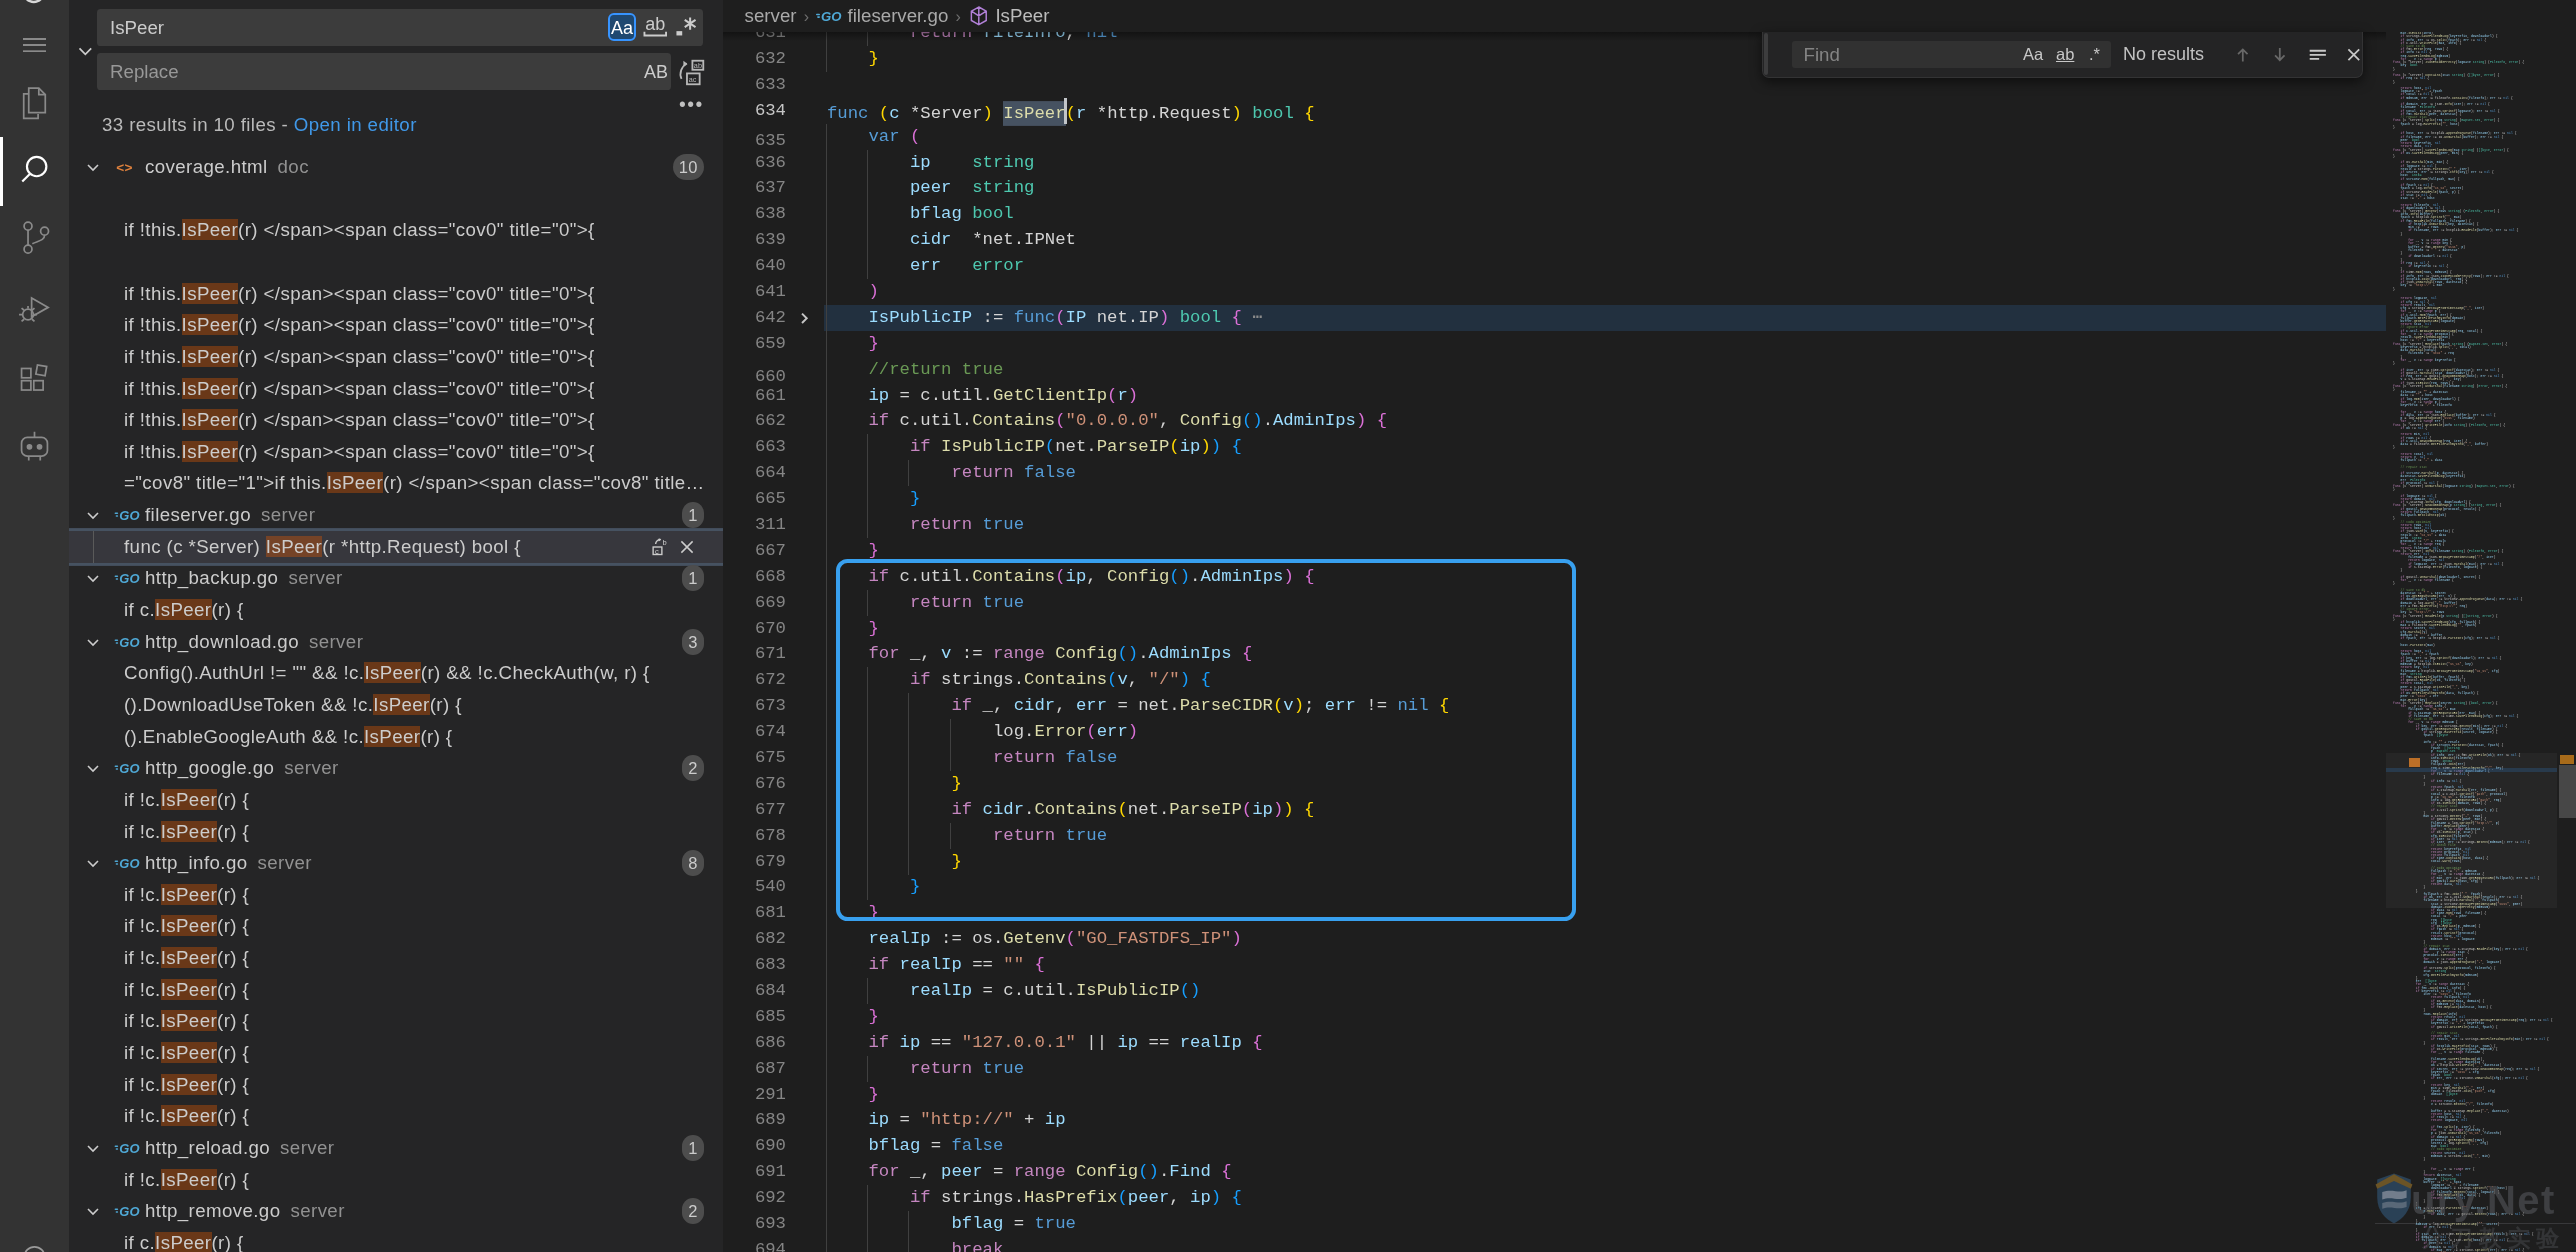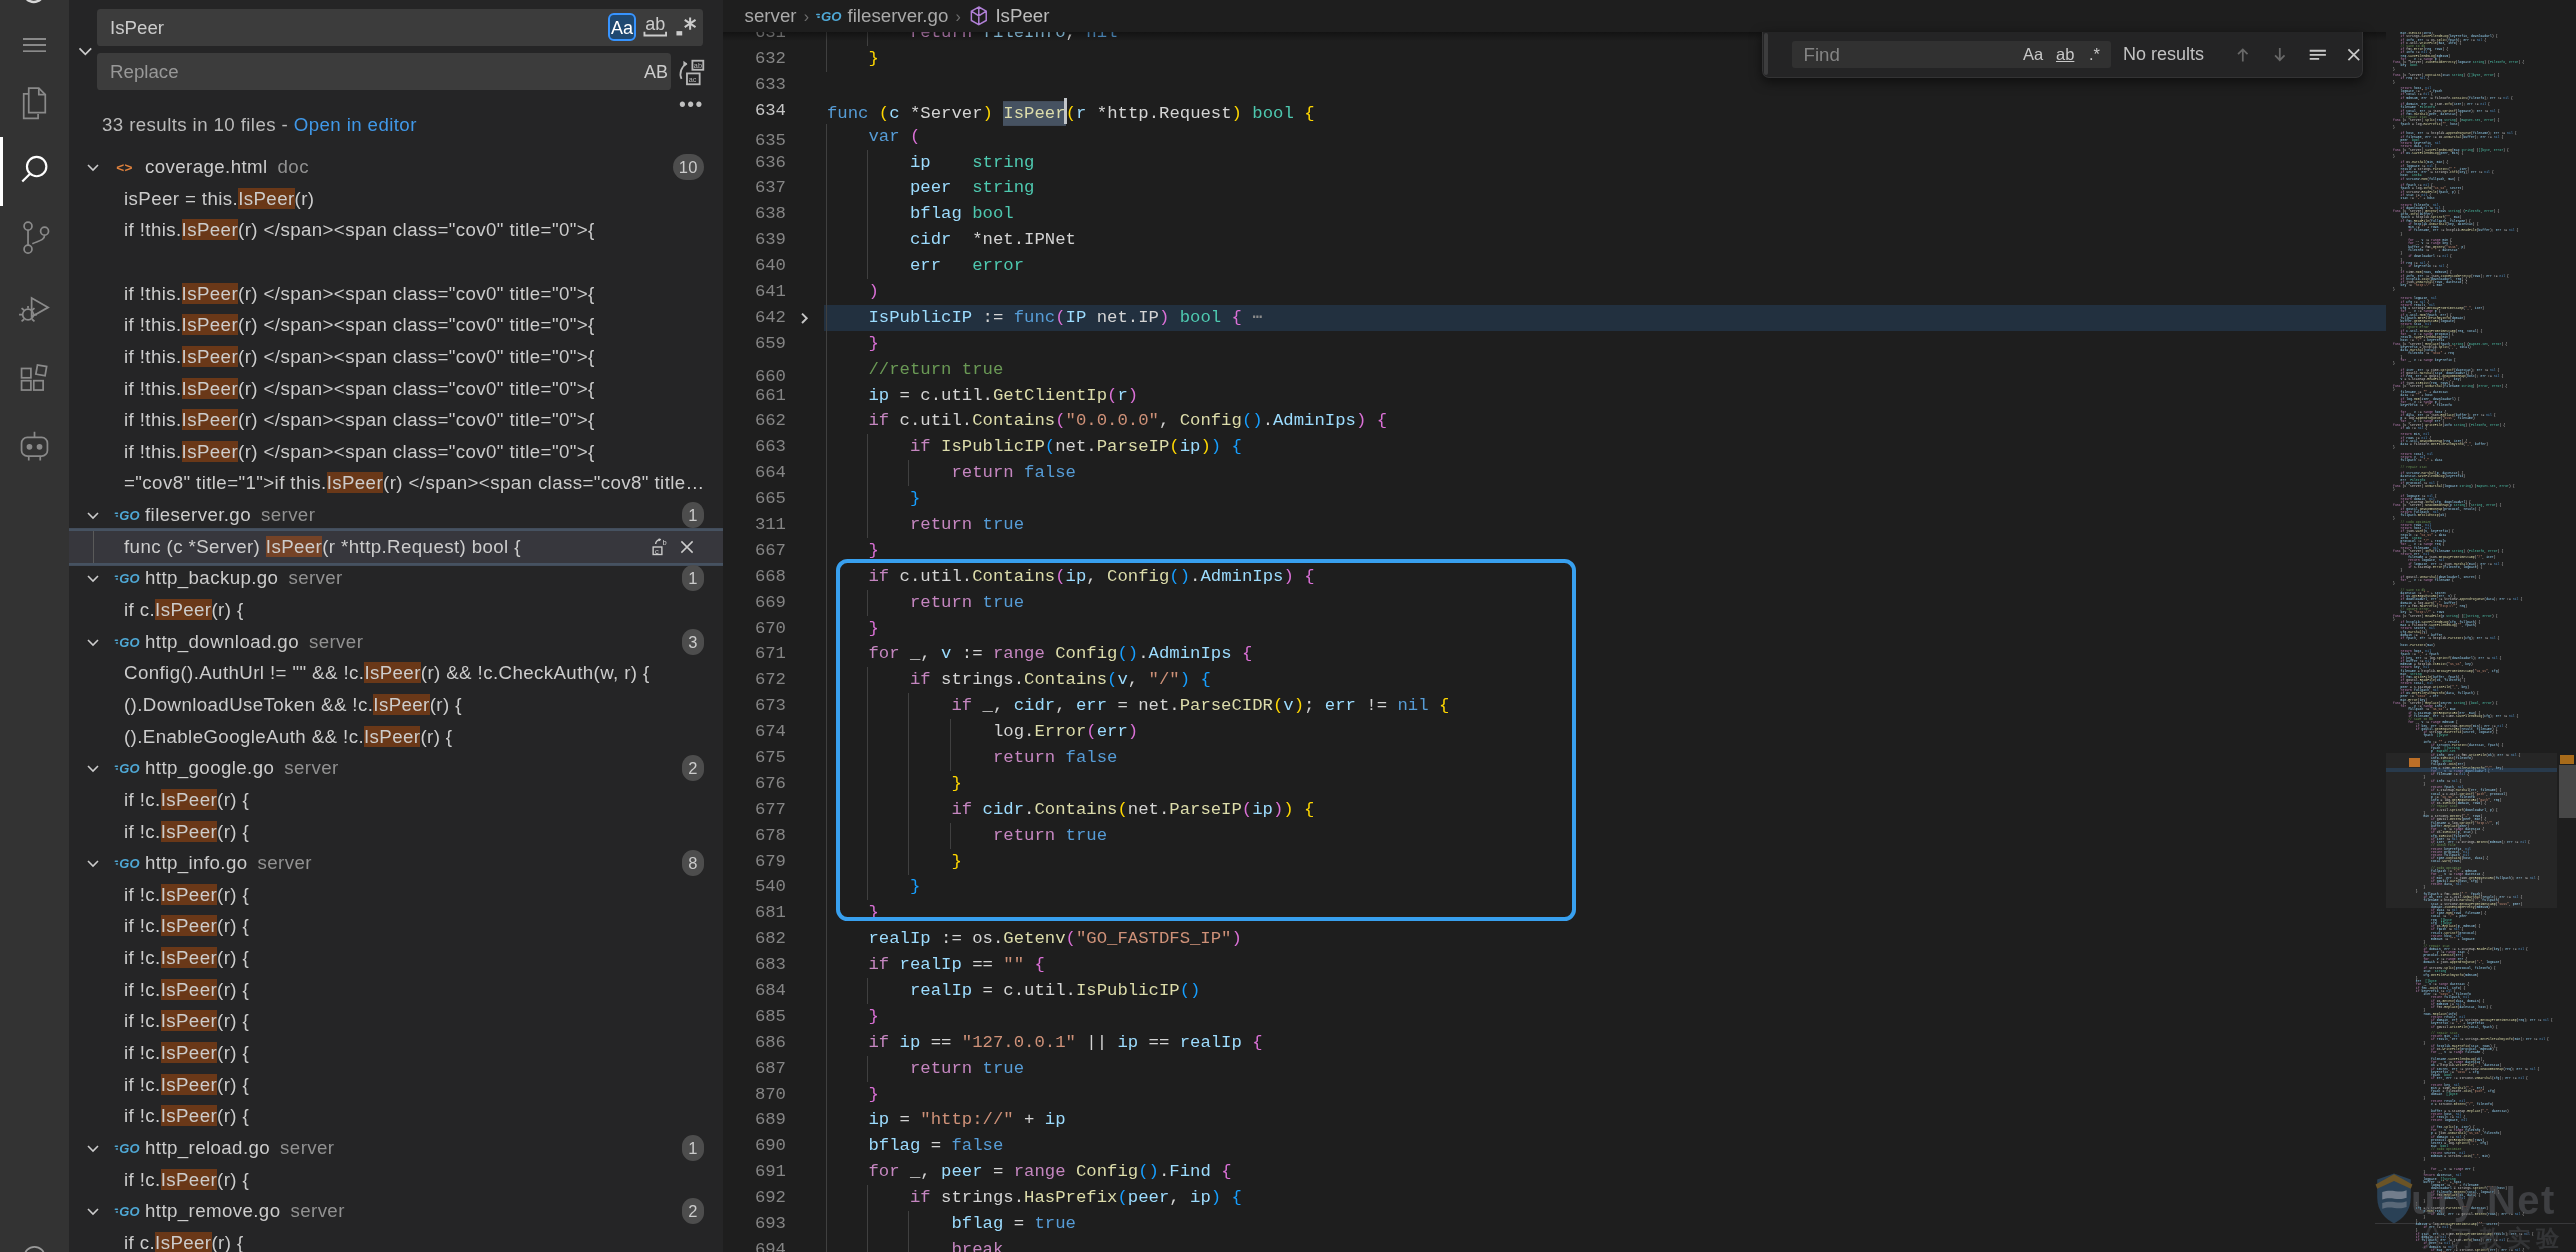--- a/index.html
+++ b/index.html
@@ -244,21 +244,21 @@
 <div class="ln" style="top:952px">683</div>
 <div class="cl" style="top:952px"><span class="w">    </span><span class="p">if</span><span class="w"> </span><span class="b">realIp</span><span class="w"> == </span><span class="s">""</span><span class="w"> </span><span class="g2">{</span></div>
 <div class="ln" style="top:978px">684</div>
 <div class="cl" style="top:978px"><span class="w">        </span><span class="b">realIp</span><span class="w"> = c.util.</span><span class="f">IsPublicIP</span><span class="g3">()</span></div>
 <div class="ln" style="top:1004px">685</div>
 <div class="cl" style="top:1004px"><span class="g2">    }</span></div>
 <div class="ln" style="top:1030px">686</div>
 <div class="cl" style="top:1030px"><span class="w">    </span><span class="p">if</span><span class="w"> </span><span class="b">ip</span><span class="w"> == </span><span class="s">"127.0.0.1"</span><span class="w"> || </span><span class="b">ip</span><span class="w"> == </span><span class="b">realIp</span><span class="w"> </span><span class="g2">{</span></div>
 <div class="ln" style="top:1056px">687</div>
 <div class="cl" style="top:1056px"><span class="w">        </span><span class="p">return</span><span class="w"> </span><span class="k">true</span></div>
-<div class="ln" style="top:1082px">870</div>
+<div class="ln" style="top:1082px">291</div>
 <div class="cl" style="top:1082px"><span class="g2">    }</span></div>
 <div class="ln" style="top:1107px">689</div>
 <div class="cl" style="top:1107px"><span class="w">    </span><span class="b">ip</span><span class="w"> = </span><span class="s">"http://"</span><span class="w"> + </span><span class="b">ip</span></div>
 <div class="ln" style="top:1133px">690</div>
 <div class="cl" style="top:1133px"><span class="w">    </span><span class="b">bflag</span><span class="w"> = </span><span class="k">false</span></div>
 <div class="ln" style="top:1159px">691</div>
 <div class="cl" style="top:1159px"><span class="w">    </span><span class="p">for</span><span class="w"> _, </span><span class="b">peer</span><span class="w"> = </span><span class="p">range</span><span class="w"> </span><span class="f">Config</span><span class="g3">()</span><span class="w">.</span><span class="b">Find</span><span class="w"> </span><span class="g2">{</span></div>
 <div class="ln" style="top:1185px">692</div>
 <div class="cl" style="top:1185px"><span class="w">        </span><span class="p">if</span><span class="w"> strings.</span><span class="f">HasPrefix</span><span class="g3">(</span><span class="b">peer</span><span class="w">, </span><span class="b">ip</span><span class="g3">)</span><span class="w"> </span><span class="g3">{</span></div>
 <div class="ln" style="top:1211px">693</div>
@@ -346,23 +346,20 @@
   <div id="resline">33 results in 10 files - <a>Open in editor</a></div>
   <div class="trow" style="top:151px">
         <svg class="chev" viewBox="0 0 16 16">
           <path d="M3 6l5 5 5-5" fill="none" stroke="#cccccc" stroke-width="1.6"></path>
         </svg>
         <span class="fico"><svg width="23" height="23" viewBox="0 0 32 32" style="font-size:26px">
             <text x="3" y="23" font-family="Liberation Sans" font-weight="bold" font-size="19" fill="#e0823d">&lt;&gt;</text>
           </svg></span>
         <span class="flabel"><span class="fn">coverage.html</span><span class="fd">doc</span></span>
         <span class="badge">10</span>
-      </div>
-<div class="trow" style="top:183px">
-        <span class="mt">isPeer = this.<span class="mh">IsPeer</span>(r)</span>
       </div>
 <div class="trow" style="top:214px">
         <span class="mt">if !this.<span class="mh">IsPeer</span>(r) &lt;/span&gt;&lt;span class="cov0" title="0"&gt;{</span>
       </div>
 <div class="trow" style="top:278px">
         <span class="mt">if !this.<span class="mh">IsPeer</span>(r) &lt;/span&gt;&lt;span class="cov0" title="0"&gt;{</span>
       </div>
 <div class="trow" style="top:309px">
         <span class="mt">if !this.<span class="mh">IsPeer</span>(r) &lt;/span&gt;&lt;span class="cov0" title="0"&gt;{</span>
       </div>

